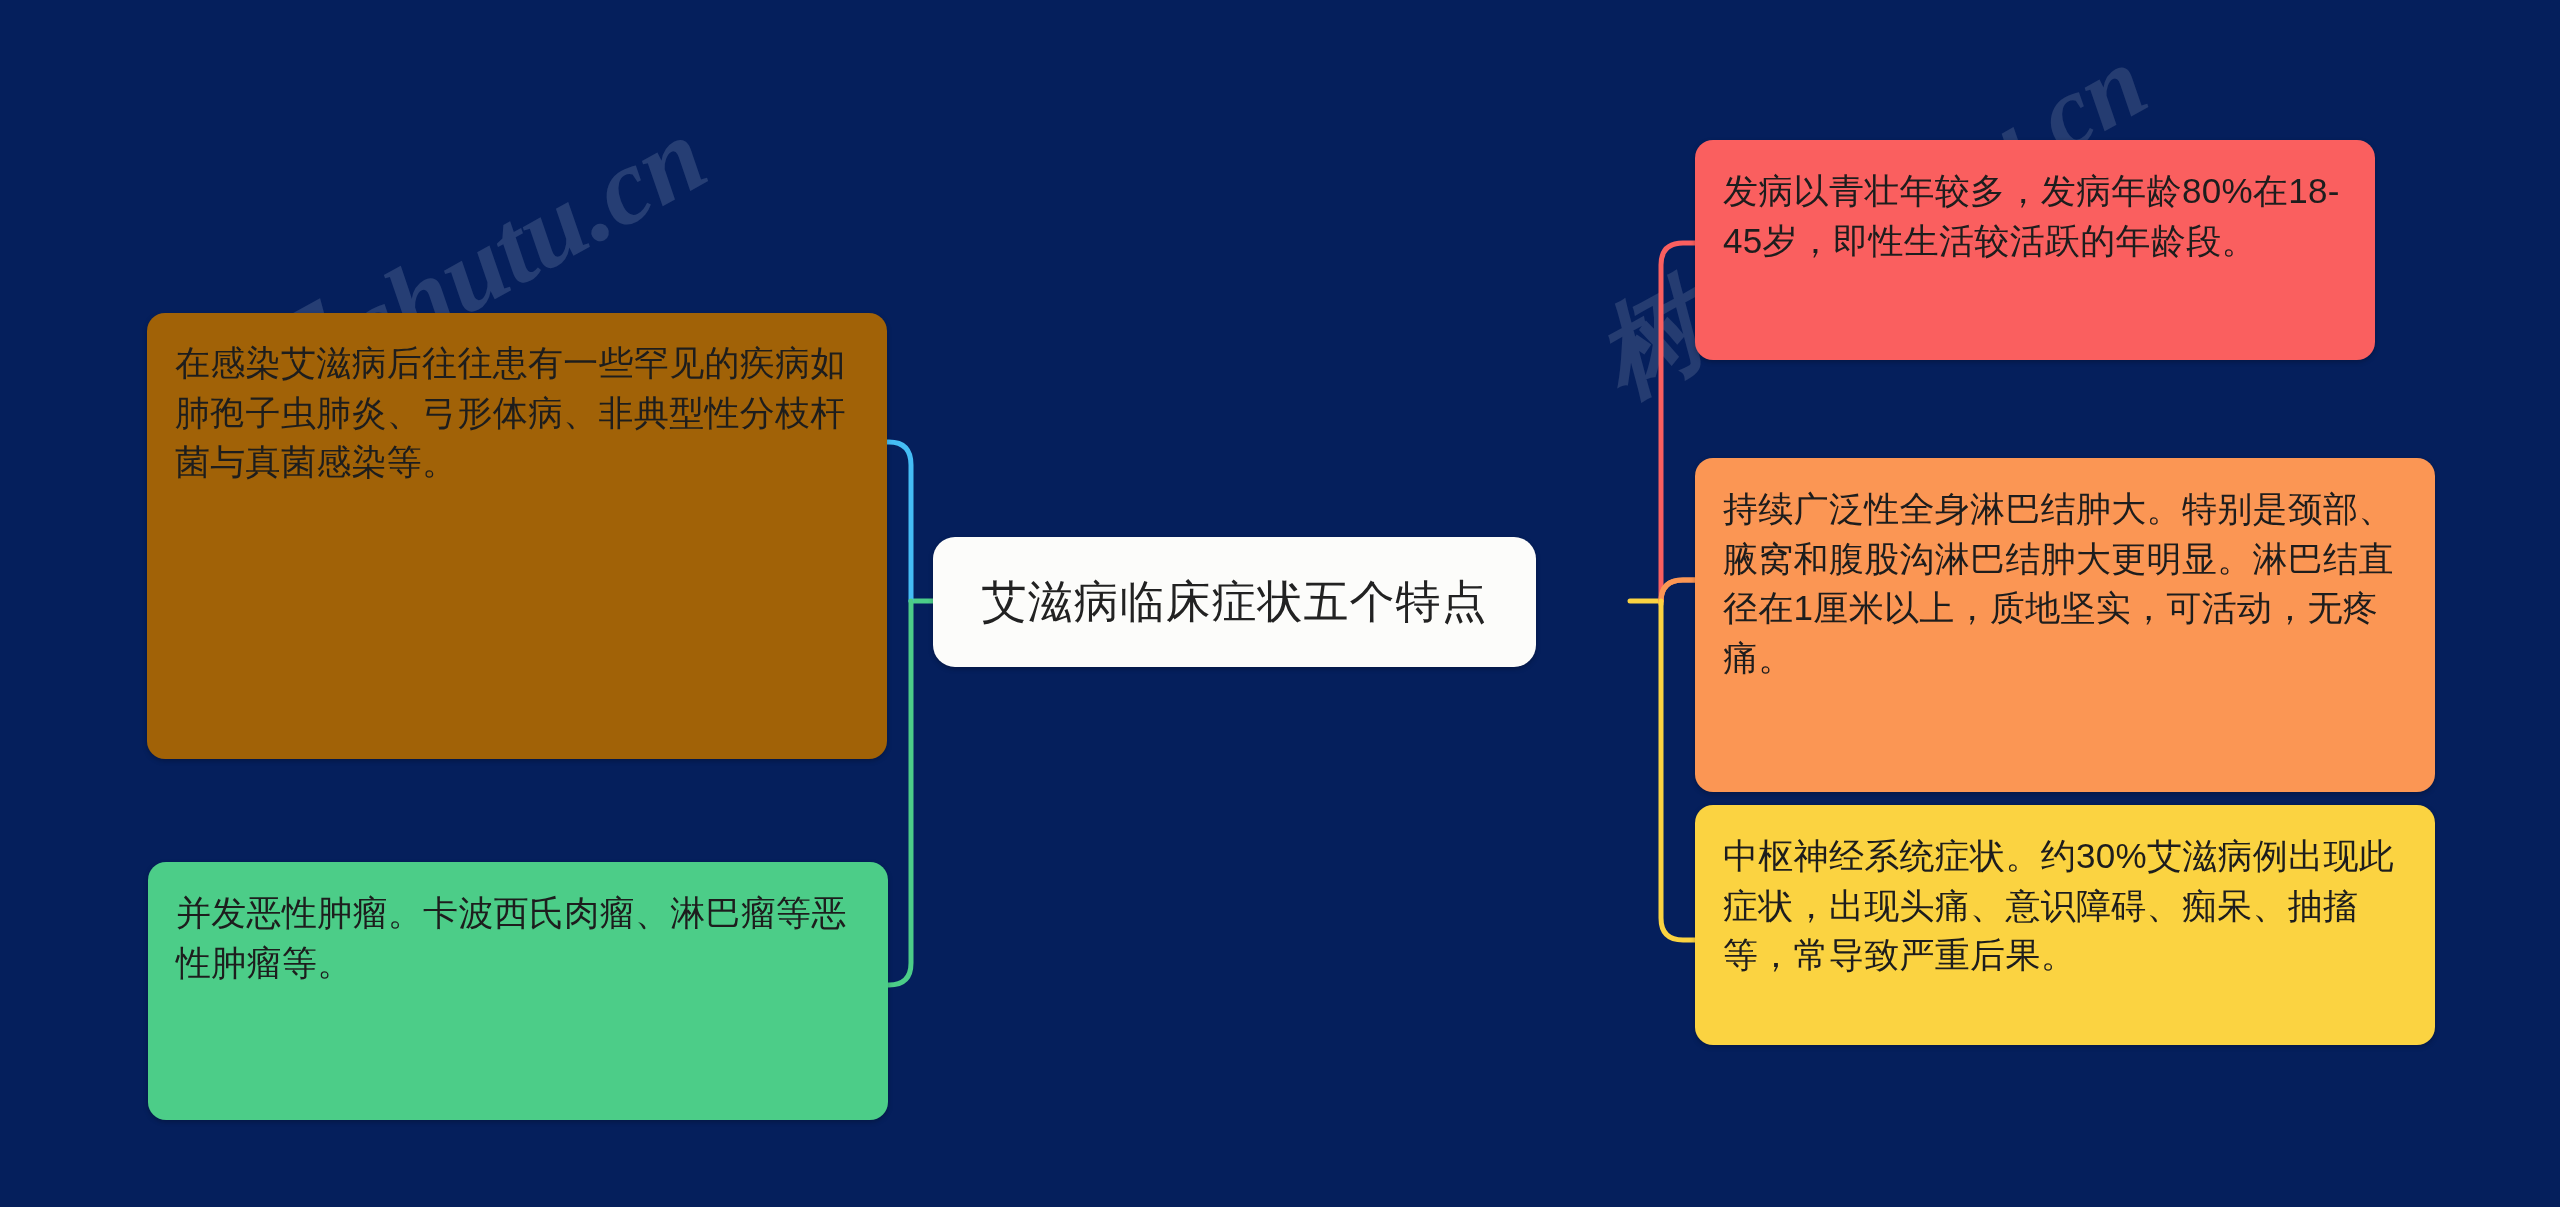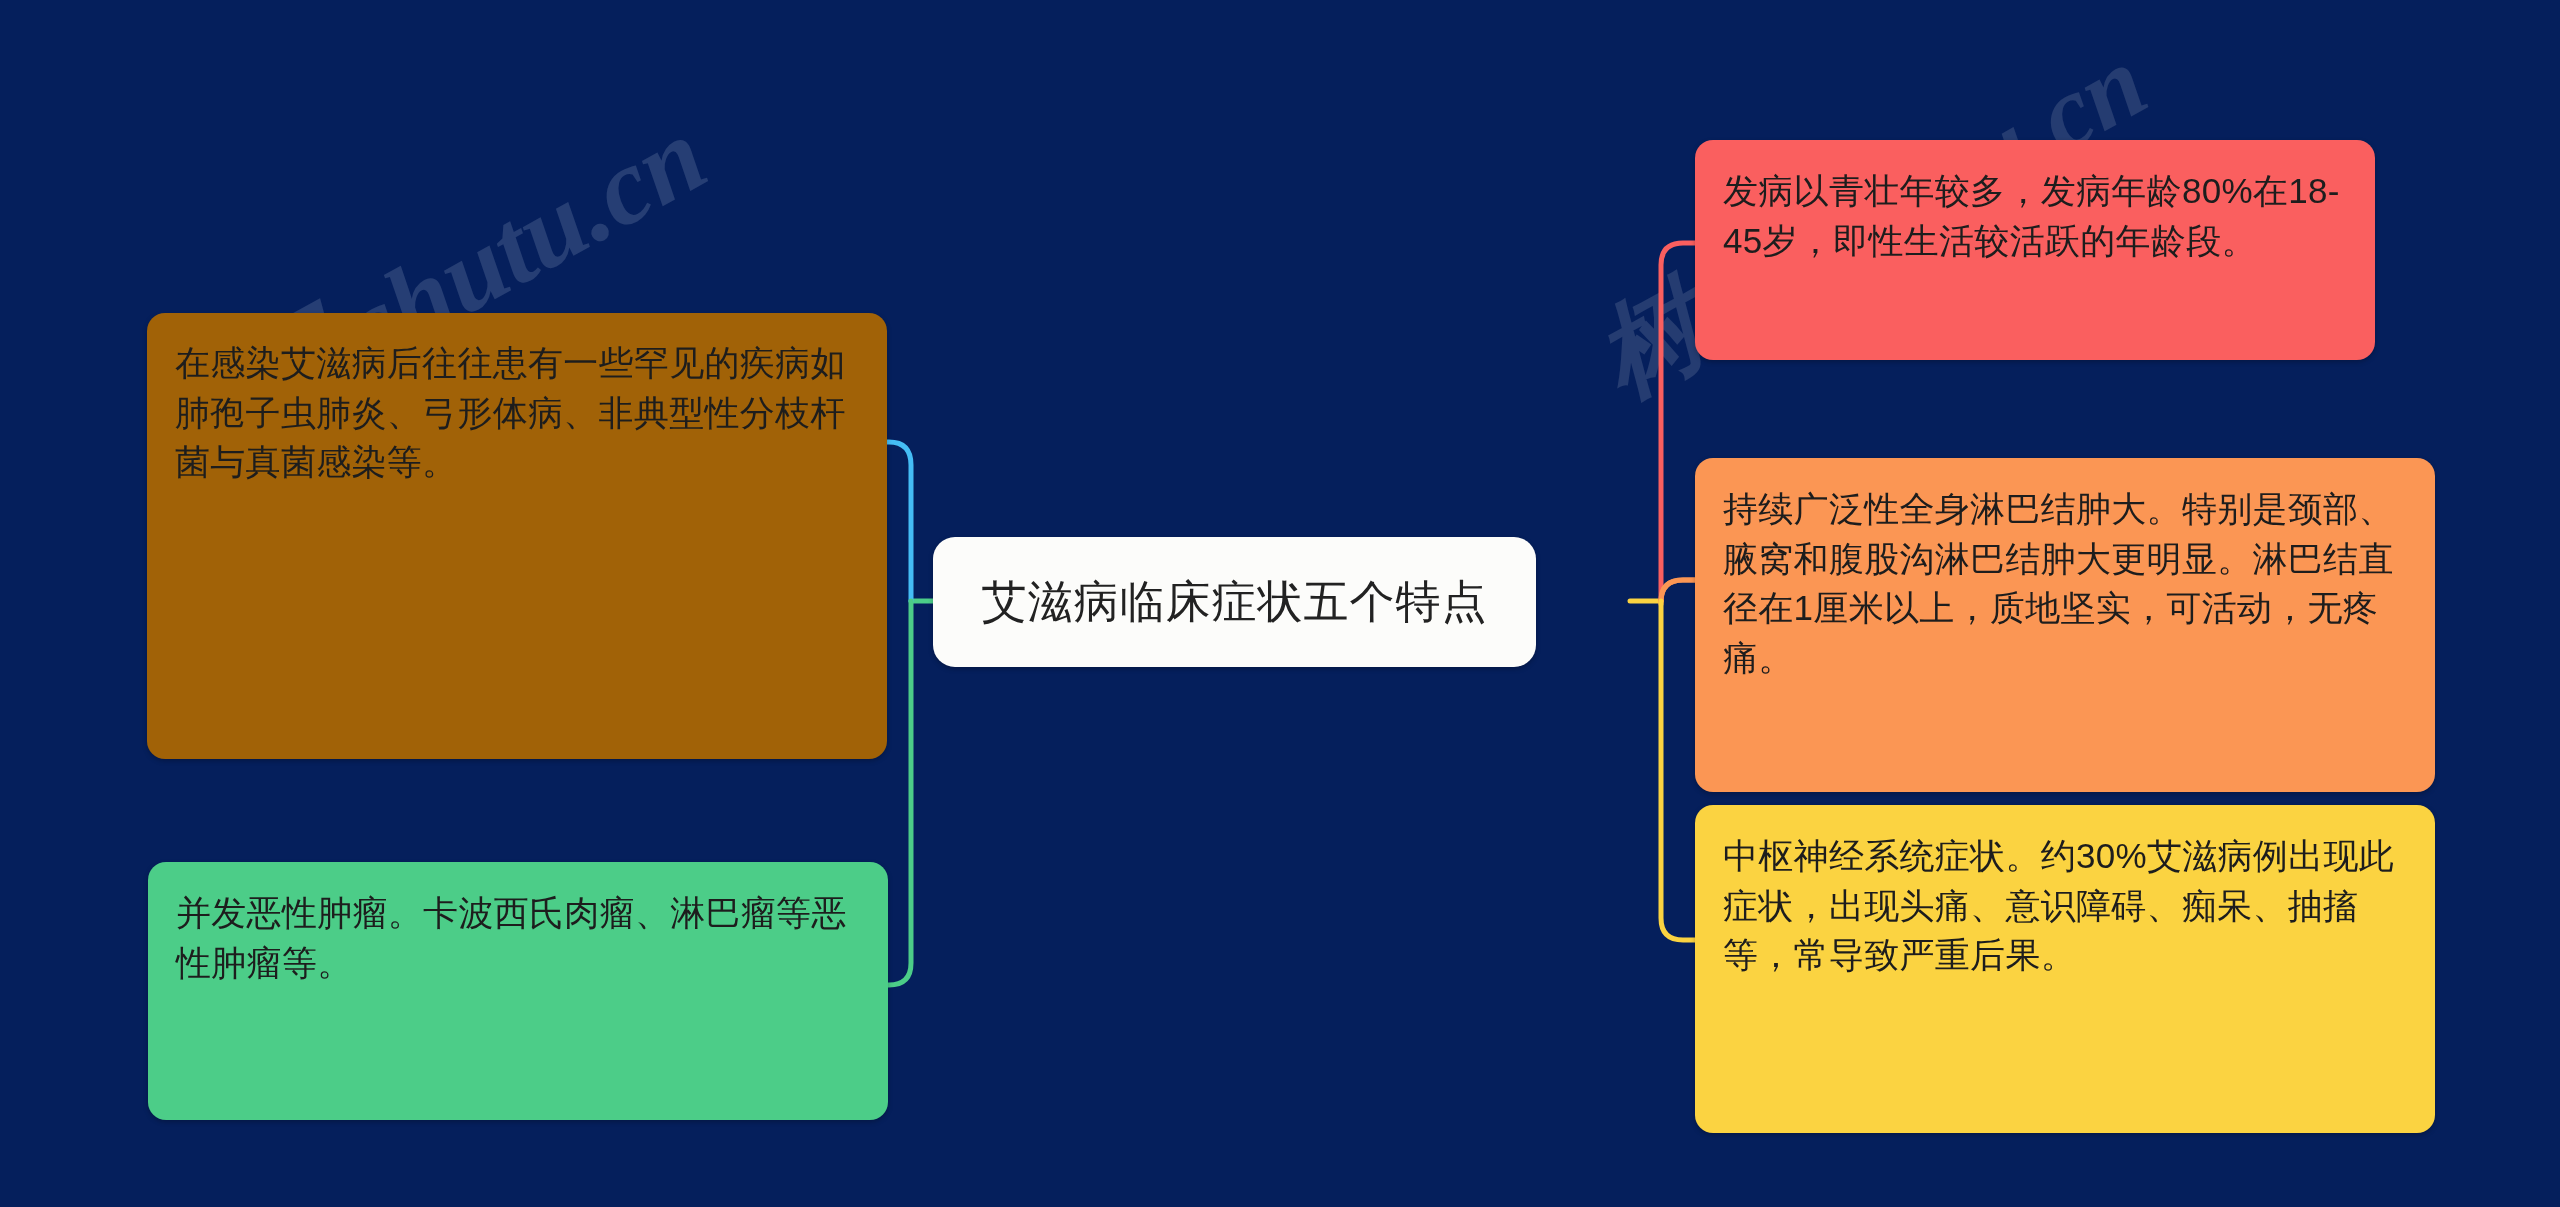--- a/index.html
+++ b/index.html
@@ -120,21 +120,21 @@
     top: 458px;
     width: 740px;
     height: 334px;
     background: #fb9654;
   }
 
   .node-yellow {
     left: 1695px;
     top: 805px;
     width: 740px;
-    height: 328px;
+    height: 240px;
     background: #fbd341;
   }
 
   .node-text {
     display: block;
     white-space: pre-wrap;
     word-break: break-all;
   }
 </style>
 </head>

